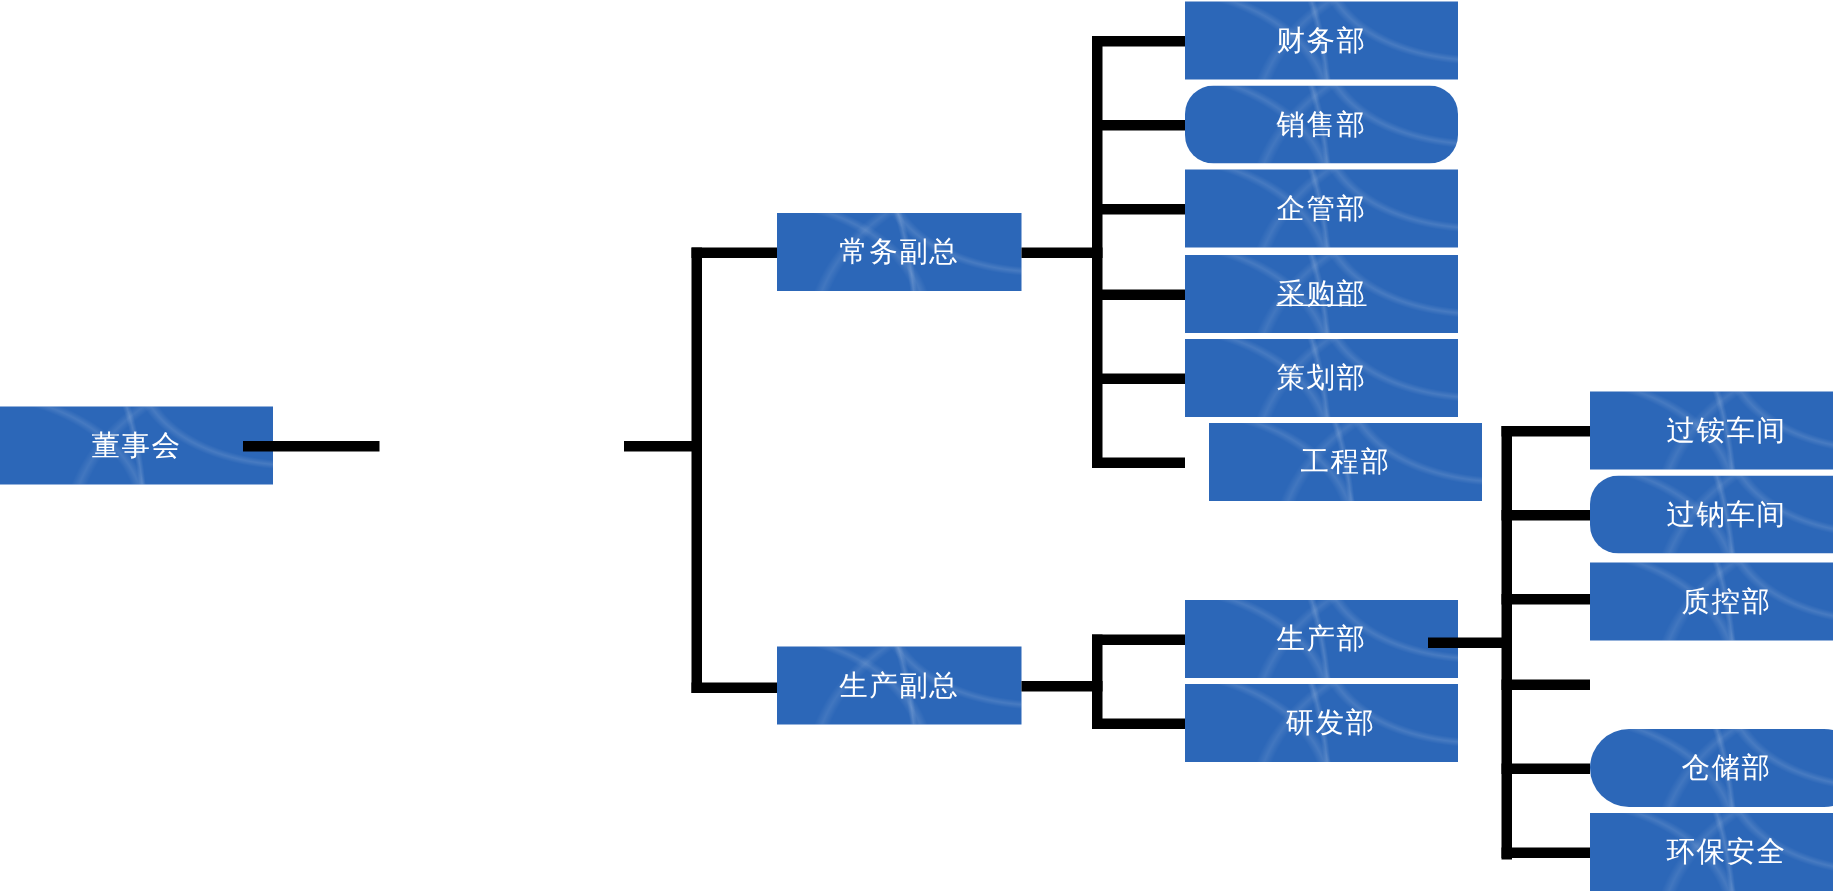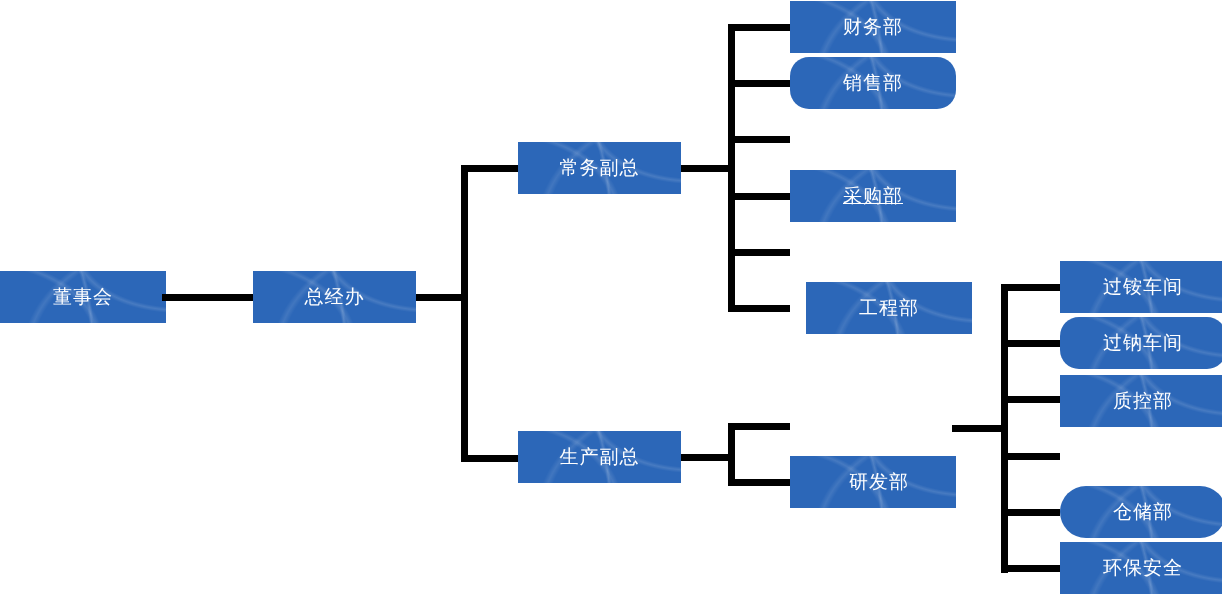--- a/index.html
+++ b/index.html
@@ -16,21 +16,21 @@
   .canvas{
     position:relative;
     width:1222px;
     height:595px;
     background:var(--background);
     overflow:hidden;
   }
   .node{
     position:absolute;
     height:52px;
-    width:166px;
+    width:182px;
     background-color:var(--node-fill);
     
     background-image:
       radial-gradient(ellipse 95px 230px at 20% 170%, rgba(255,255,255,0) 61%, rgba(255,255,255,0.16) 63.5%, rgba(255,255,255,0) 66%),
       radial-gradient(ellipse 200px 130px at -15% 135%, rgba(255,255,255,0) 59%, rgba(255,255,255,0.12) 61.5%, rgba(255,255,255,0) 64%),
       radial-gradient(ellipse 170px 100px at 108% -40%, rgba(255,255,255,0) 57%, rgba(255,255,255,0.13) 60%, rgba(255,255,255,0) 63%),
       radial-gradient(ellipse 260px 180px at 120% 160%, rgba(255,255,255,0) 64%, rgba(255,255,255,0.10) 66%, rgba(255,255,255,0) 68%);
     color:var(--node-text);
     display:flex;
     align-items:center;
@@ -43,30 +43,32 @@
     position:absolute;
     background:var(--connector);
   }
 </style>
 </head>
 <body>
 
 <div class="canvas">
 
   <div class="node" style="left:0px;top:271px;">董事会</div>
-  <div class="node" style="left:253px;top:271px;width:163px;">总经办</div>
 
   <div class="node" style="left:518px;top:142px;width:163px;">常务副总</div>
   <div class="node" style="left:518px;top:431px;width:163px;">生产副总</div>
 
   <div class="node" style="left:790px;top:1px;">财务部</div>
   <div class="node" style="left:790px;top:57px;border-radius:19px;">销售部</div>
+  <div class="node" style="left:790px;top:113px;">企管部</div>
   <div class="node" style="left:790px;top:170px;text-decoration:underline;">采购部</div>
+  <div class="node" style="left:790px;top:226px;">策划部</div>
   <div class="node" style="left:790px;top:282px;margin-left:16px;">工程部</div>
 
+  <div class="node" style="left:790px;top:400px;">生产部</div>
   <div class="node" style="left:790px;top:456px;padding-left:12px;">研发部</div>
 
   <div class="node" style="left:1060px;top:261px;">过铵车间</div>
   <div class="node" style="left:1060px;top:317px;border-radius:19px;">过钠车间</div>
   <div class="node" style="left:1060px;top:375px;">质控部</div>
   <div class="node" style="left:1060px;top:486px;border-radius:26px;">仓储部</div>
   <div class="node" style="left:1060px;top:542px;">环保安全</div>
 
   <div class="line" style="left:162px;top:294px;width:91px;height:7px;"></div>
 

